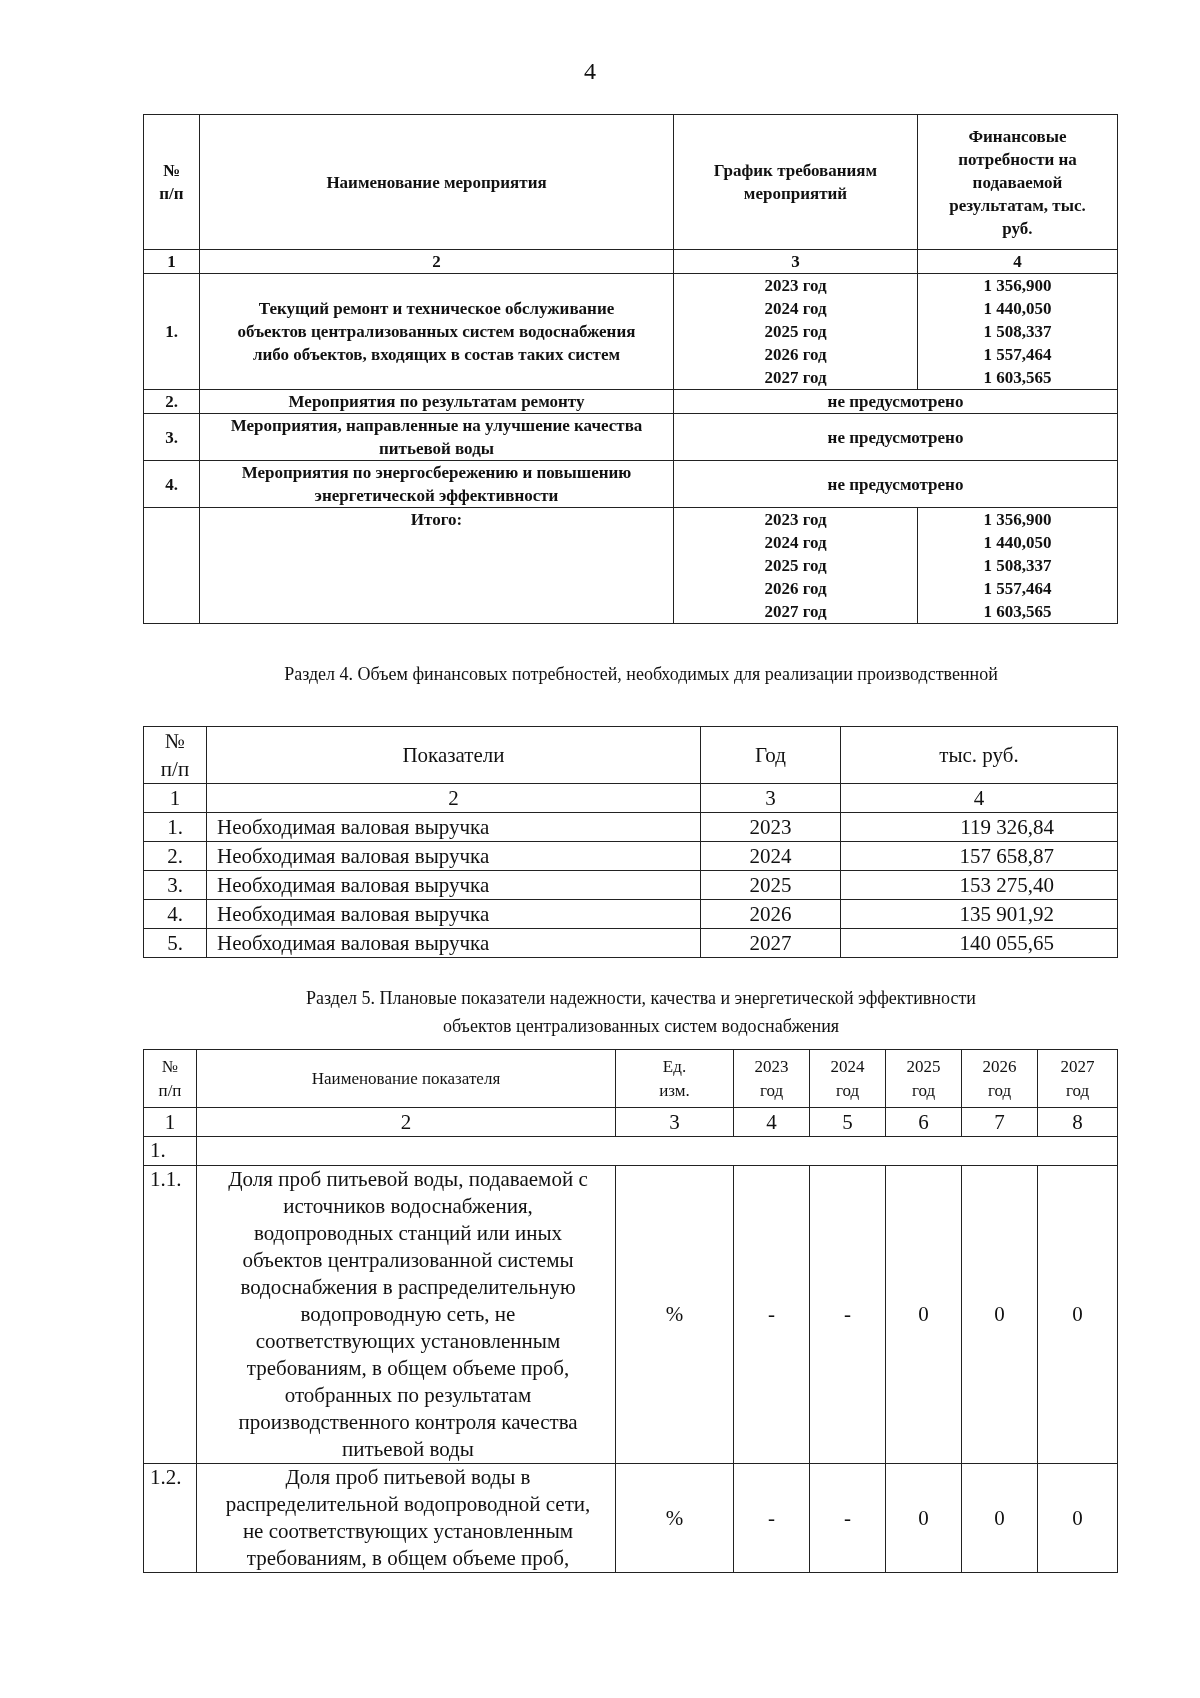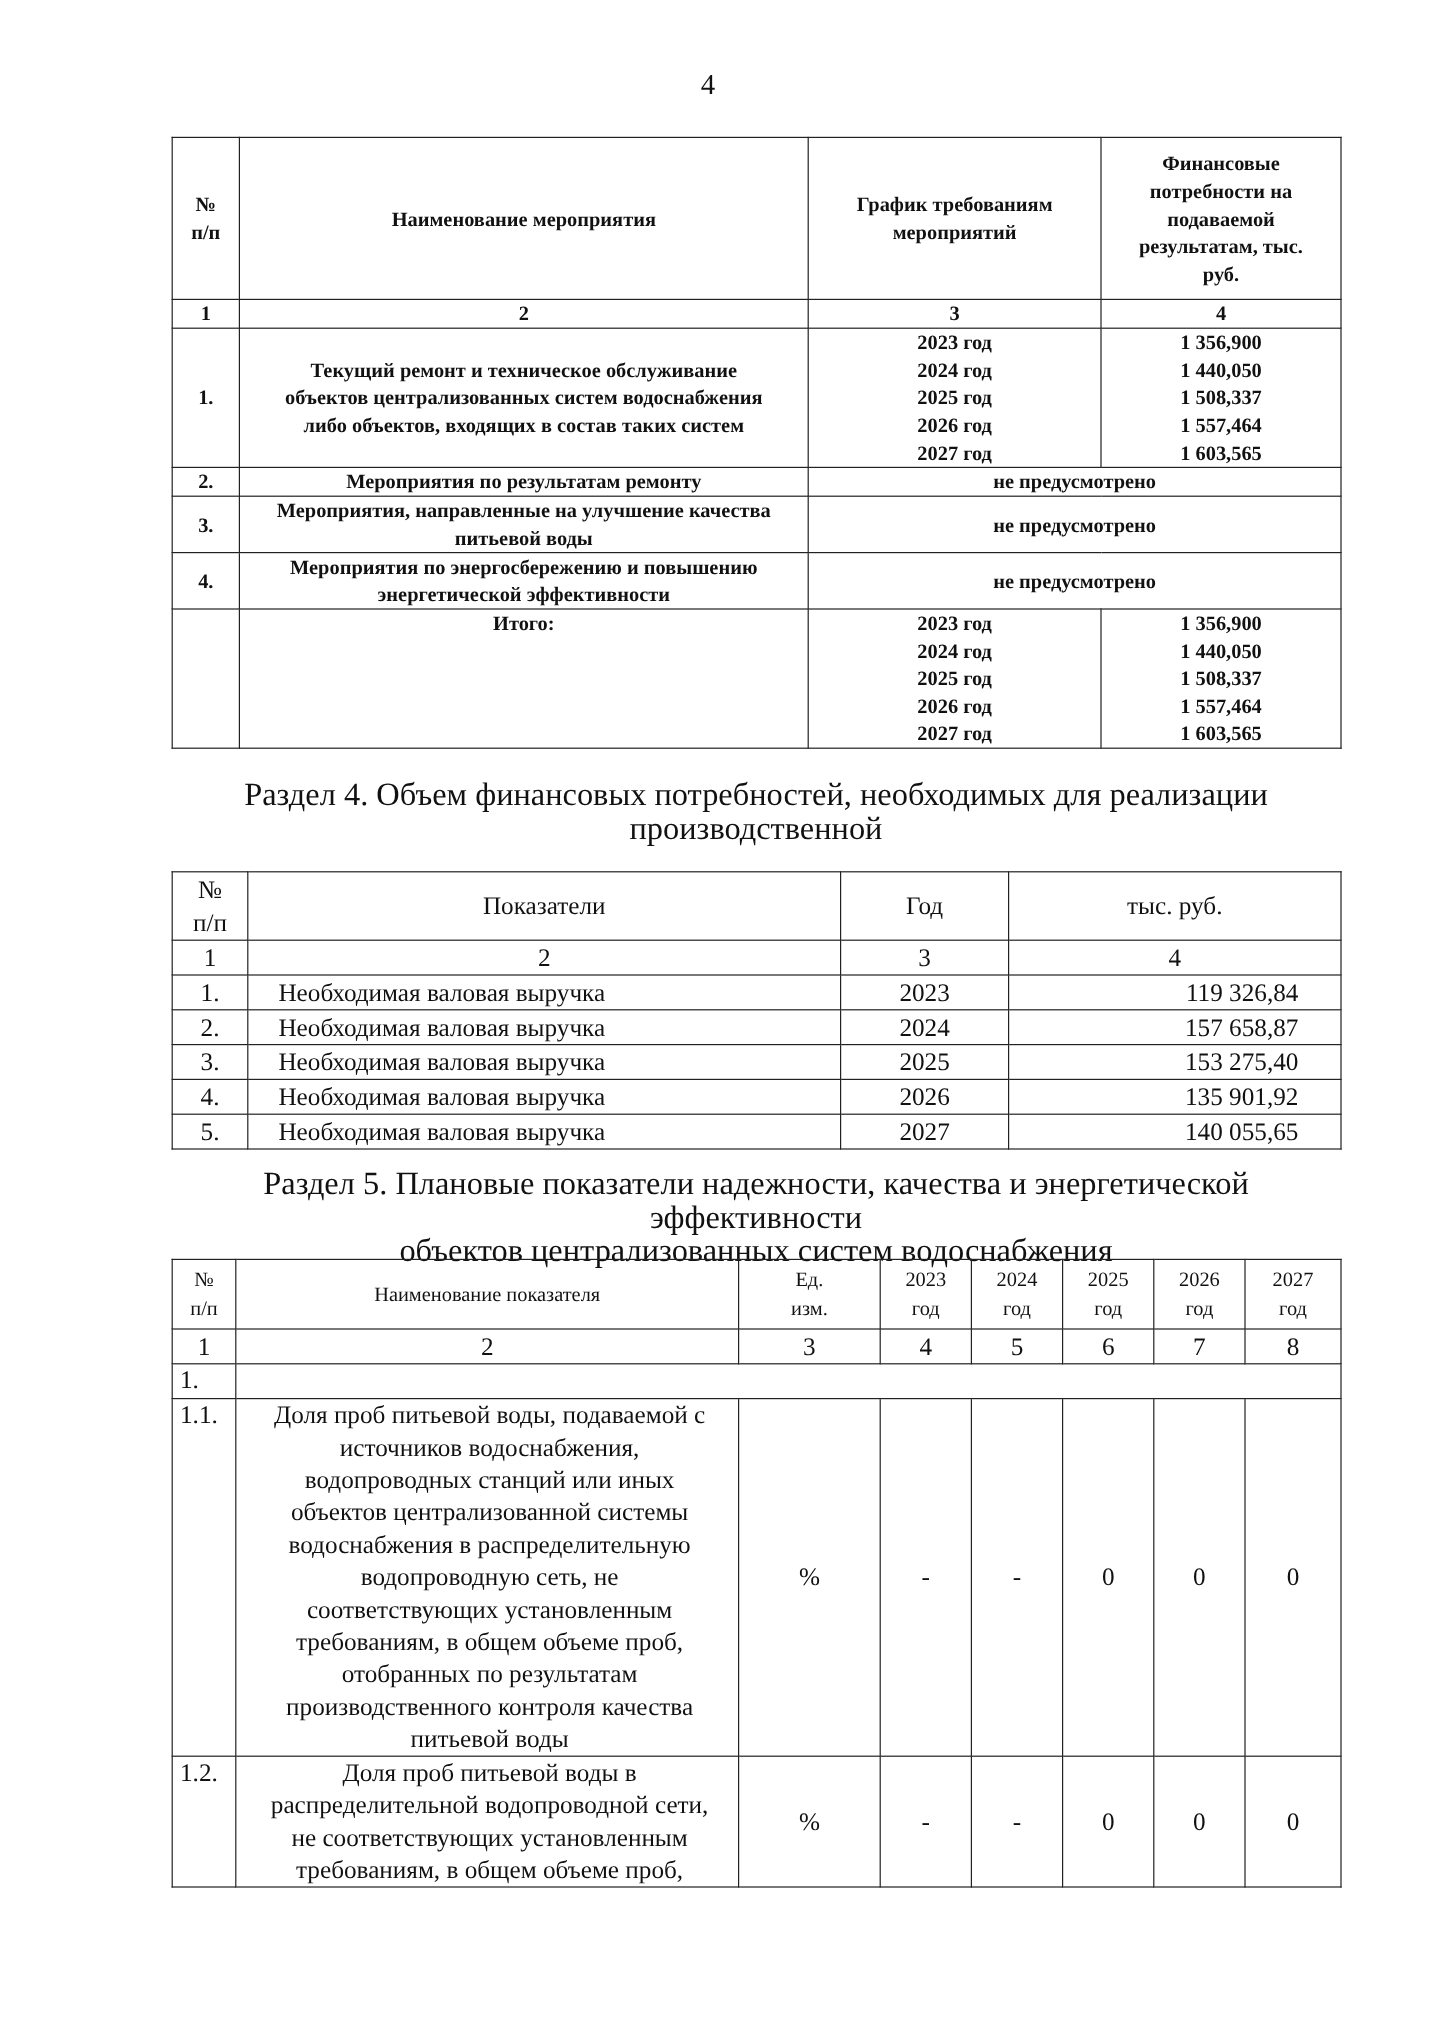--- a/index.html
+++ b/index.html
@@ -3,25 +3,25 @@
 <meta charset="utf-8">
 <style>
   html, body { margin: 0; padding: 0; background: #ffffff; }
   body { width: 1200px; height: 1698px; position: relative; font-family: "Liberation Serif", "DejaVu Serif", serif; color: #111; overflow: hidden; }
   .page-num { position: absolute; top: 58px; left: 0; width: 1180px; text-align: center; font-size: 24px; }
   table { border-collapse: collapse; position: absolute; table-layout: fixed; }
   td { border: 1.5px solid #222; padding: 0; vertical-align: middle; text-align: center; }
   .t1 { left: 143px; top: 114px; width: 974px; font-size: 17px; line-height: 23px; }
   .t1 td { line-height: 23px; font-weight: bold; }
   .stack div { height: 23px; }
-  .sec-title { position: absolute; left: 140px; width: 980px; text-align: center; font-size: 27px; line-height: 28px; }
+  .sec-title { position: absolute; left: 151px; width: 980px; text-align: center; font-size: 18px; line-height: 28px; margin-top: 12px; }
   .t2 { left: 143px; top: 726px; width: 974px; font-size: 21px; }
   .t2 td { line-height: 28px; }
-  .t2 .left { text-align: left; padding-left: 25px; margin-left: 20px; }
-  .t2 .right { text-align: right; padding-right: 35px; }
+  .t2 .left { text-align: left; padding-left: 10px; margin-left: 20px; }
+  .t2 .right { text-align: right; padding-right: 63px; }
   .t3 { left: 143px; top: 1049px; width: 974px; font-size: 21px; }
   .t3 td { line-height: 27px; }
   .t3 .hdr td { font-size: 17px; line-height: 24px; }
   .t3 .left { text-align: center; padding-left: 4px; vertical-align: top; }
   .t3 .num-top { vertical-align: top; text-align: left; padding-left: 6px; }
 </style>
 </head>
 <body>
 
 <div class="page-num">4</div>

